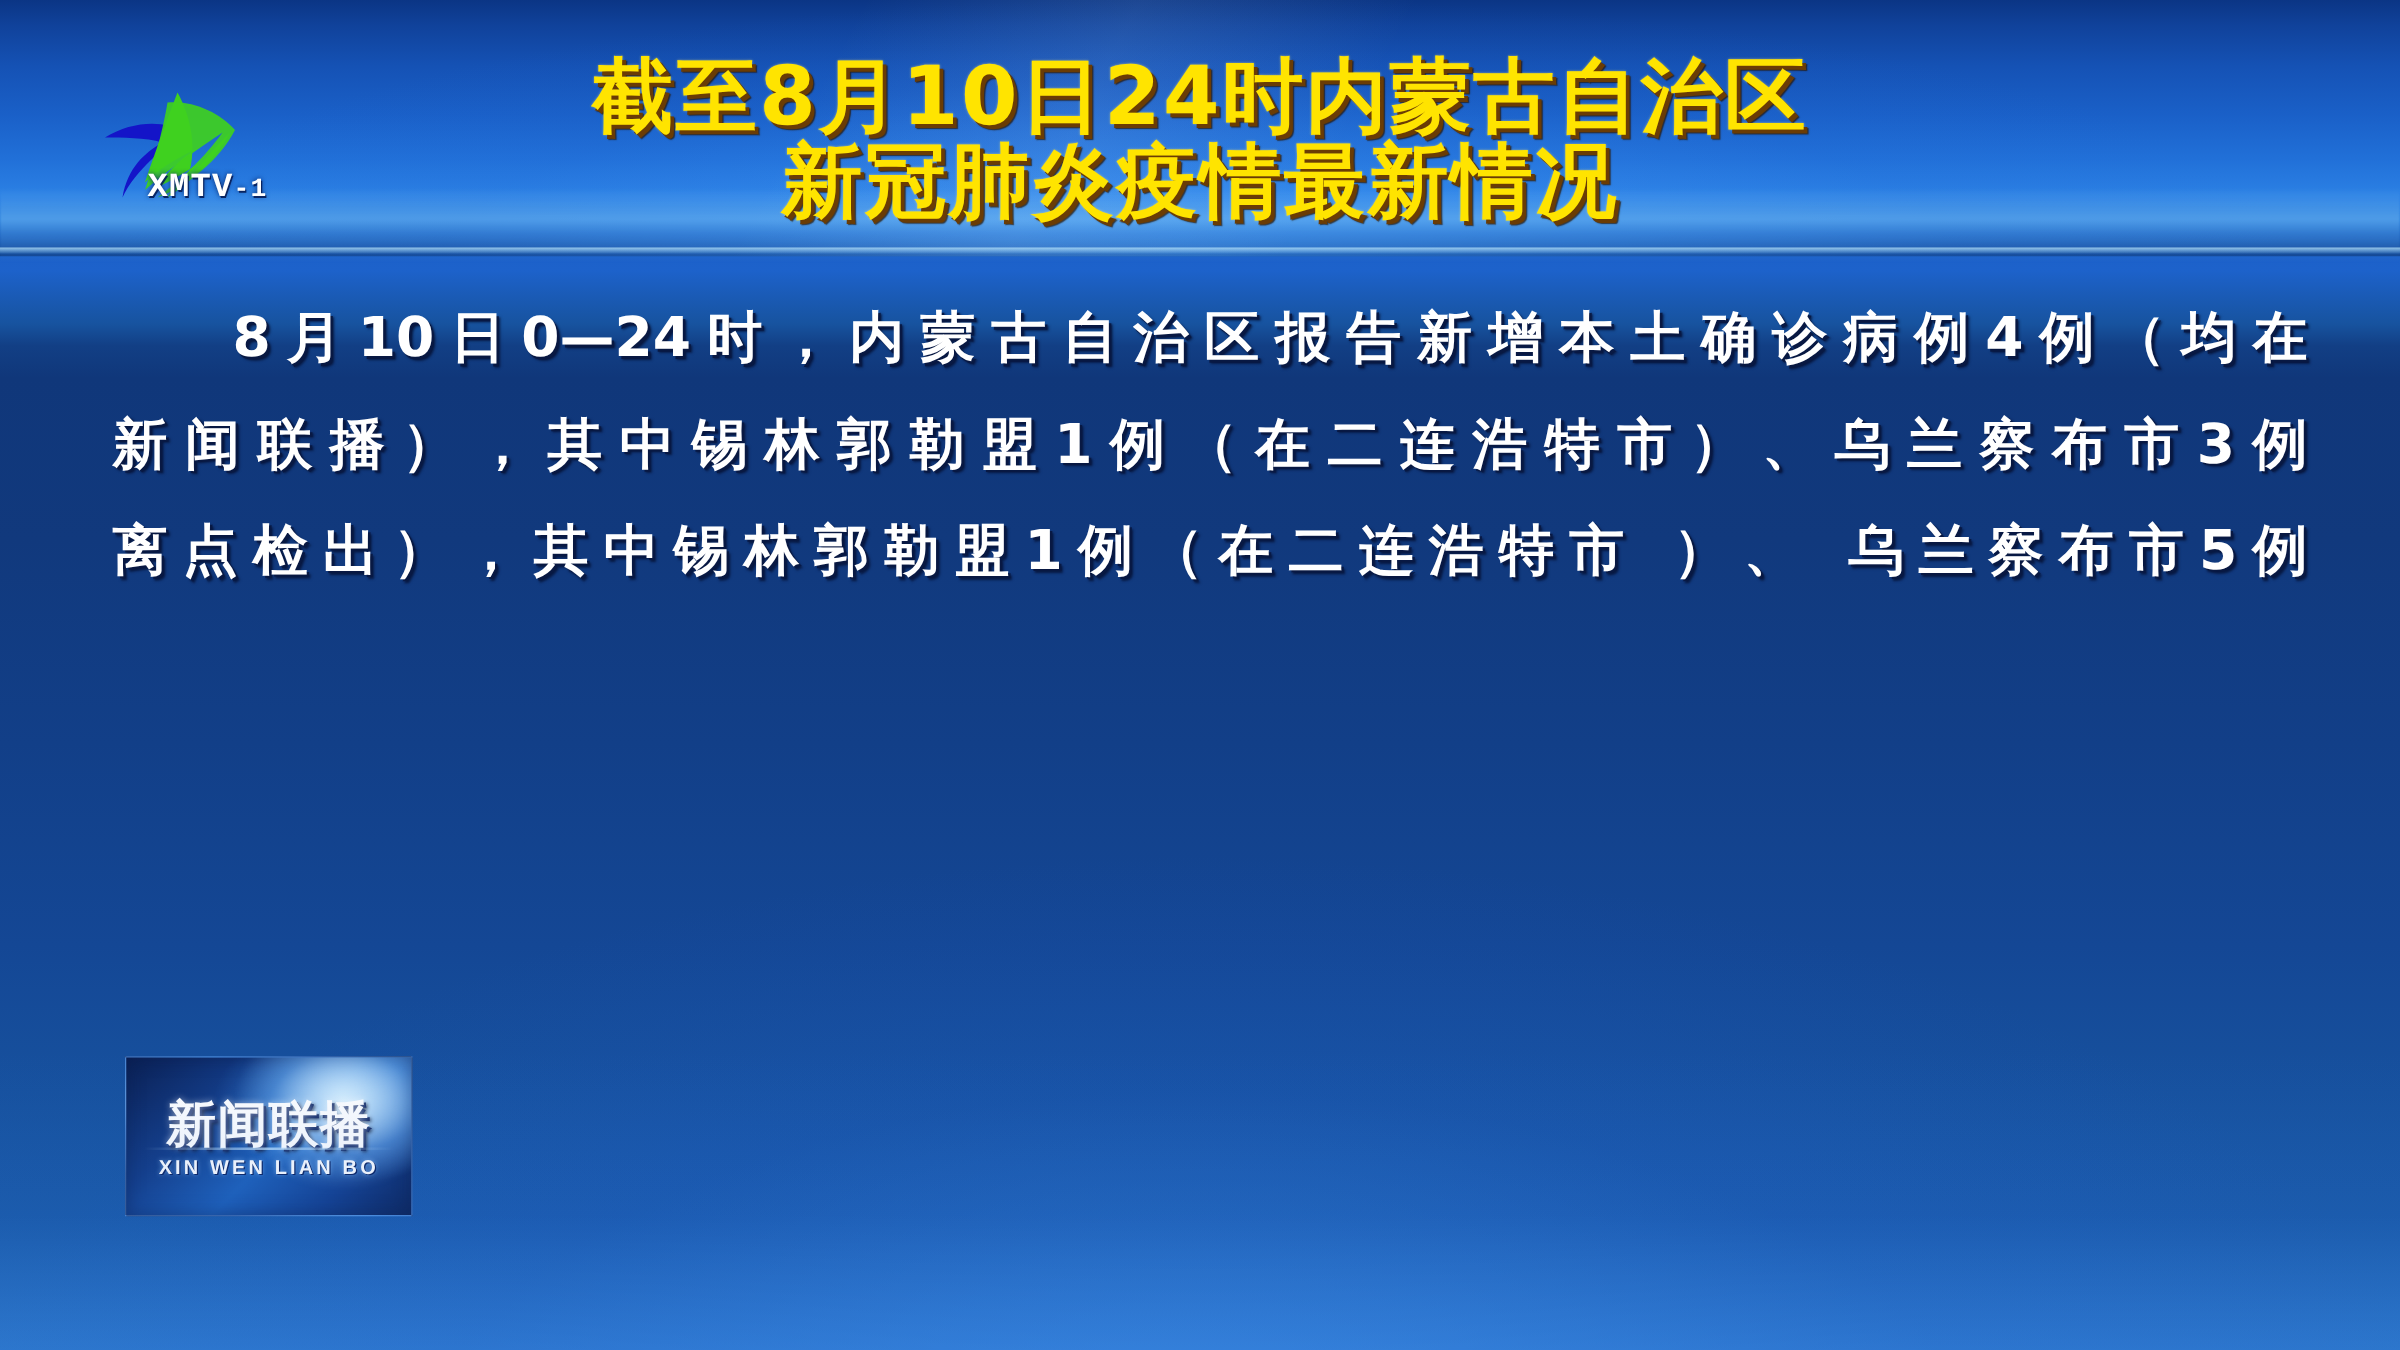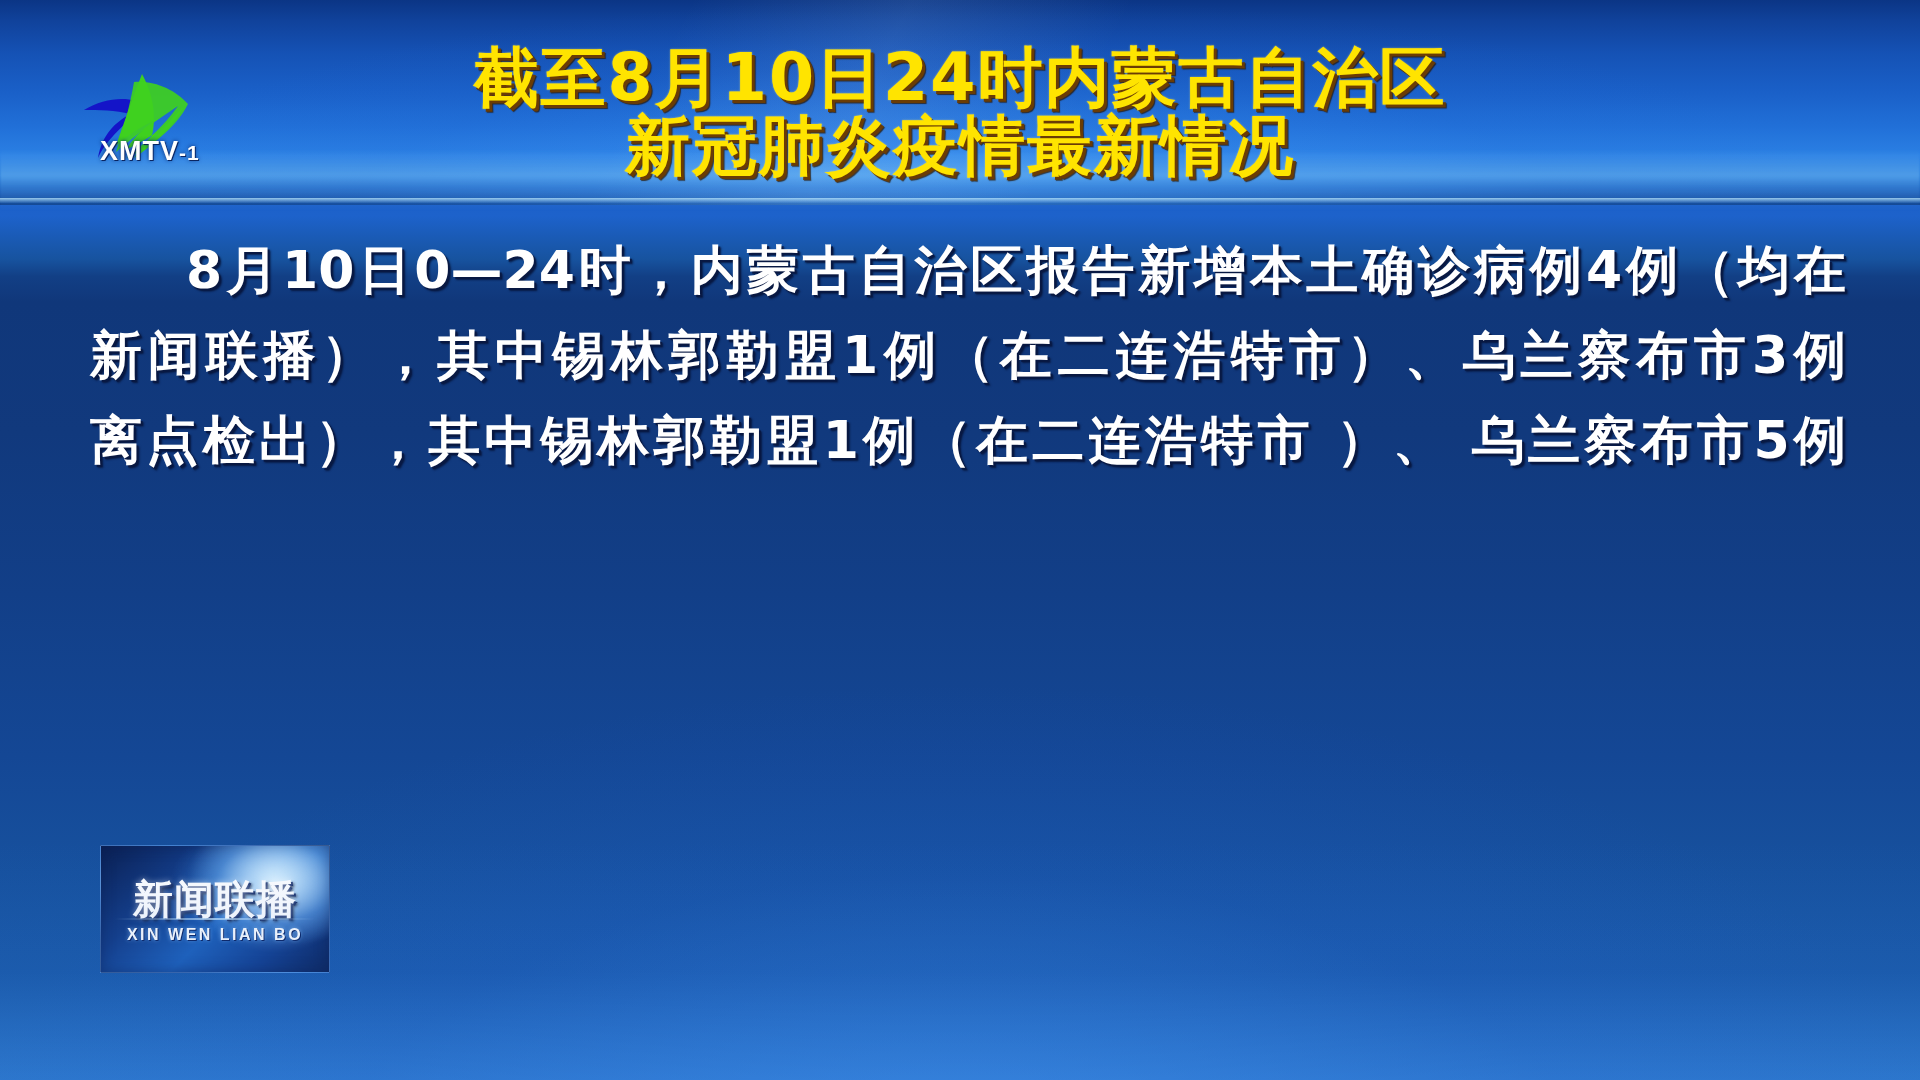--- a/index.html
+++ b/index.html
@@ -63,22 +63,22 @@
     pointer-events:none;
   }
 
   
   .channel-logo {
     position:absolute; left:72px; top:62px;
     width:190px; height:110px;
   }
   .channel-logo svg { display:block; }
   .channel-logo-text {
-    position:absolute; left:28px; top:74px;
-    font-family:Liberation Sans, sans-serif;
+    position:absolute; left:46px; top:74px;
+    font-family:Liberation Mono, monospace;
     font-weight:bold; font-size:27px; letter-spacing:1px;
     color:#ffffff;
     text-shadow:0 0 4px rgba(10,40,110,0.95), 1px 1px 0 rgba(6,25,80,0.9);
     white-space:nowrap;
   }
   .channel-logo-text .suffix { font-size:21px; font-weight:bold; }
 
   
   .title-block {
     position:absolute; left:0; top:44px; width:1920px;
@@ -100,21 +100,21 @@
 
   
   .body-text {
     position:absolute;
     left:90px; top:228px;
     width:1756px;
   }
   .body-line {
     font-family:"DejaVu Sans","Liberation Sans",sans-serif;
     font-weight:bold;
-    font-size:52px;
+    font-size:44px;
     line-height:85px;
     color:#ffffff;
     white-space:nowrap;
     text-shadow:
       2px 2px 0 rgba(8,24,66,0.95),
       3px 3px 2px rgba(4,14,46,0.75);
     text-align:justify;
     text-align-last:justify;
   }
   .body-line.first { text-indent:96px; }

